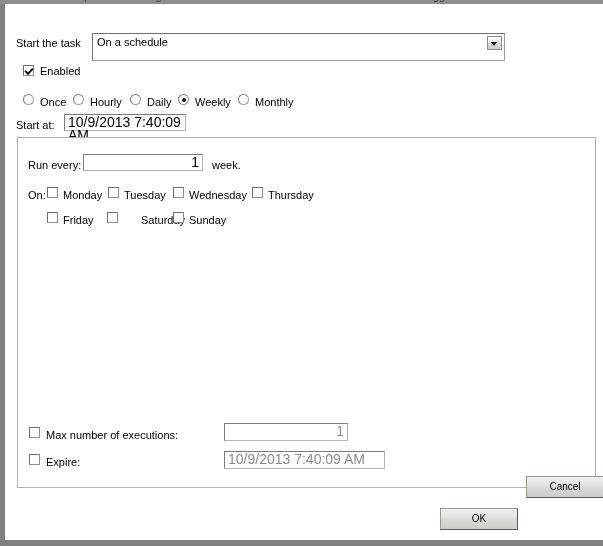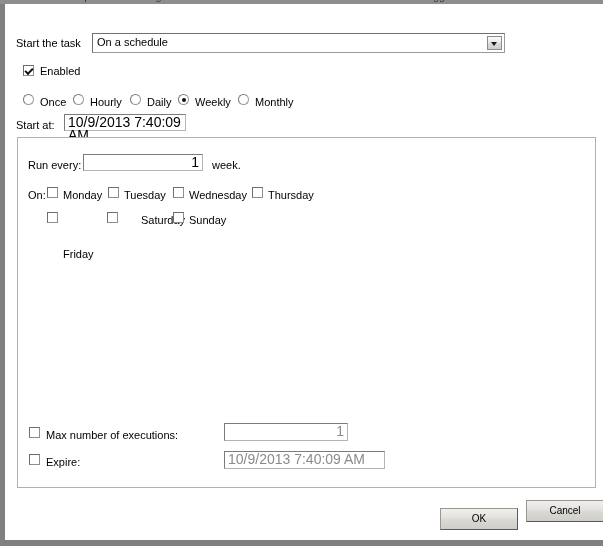--- a/index.html
+++ b/index.html
@@ -203,21 +203,21 @@
     <span>Triggers</span>
     <span>Events</span>
   </div>
 </div>
 
 <div class="dialog">
   <div class="dialog-inner">
 
 
     <div class="lbl" style="left:11px; top:33px;">Start the task</div>
-    <div class="combo" style="left:87px; top:29px; width:413px; height:20px;">
+    <div class="combo" style="left:87px; top:29px; width:413px; height:28px;">
       <div class="val">On a schedule</div>
       <div class="arrowbtn">
           <i></i>
         </div>
     </div>
 
     <div class="cbox checked" style="left:18px; top:61px;"></div>
     <div class="lbl" style="left:35px; top:61px;">Enabled</div>
 
     <div class="radio" style="left:18px; top:90px;"></div>
@@ -252,33 +252,33 @@
     <div class="cbox" style="left:103px; top:183px;"></div>
     <div class="lbl" style="left:119px; top:185px;">Tuesday</div>
 
     <div class="cbox" style="left:168px; top:183px;"></div>
     <div class="lbl" style="left:184px; top:185px;">Wednesday</div>
 
     <div class="cbox" style="left:247px; top:183px;"></div>
     <div class="lbl" style="left:263px; top:185px;">Thursday</div>
 
     <div class="cbox" style="left:42px; top:208px;"></div>
-    <div class="lbl" style="left:58px; top:210px;margin-top:34px;">Friday</div>
+    <div class="lbl" style="left:58px; top:210px;">Friday</div>
 
     <div class="cbox" style="left:102px; top:208px;"></div>
     <div class="lbl" style="left:118px; top:210px;margin-left:18px;">Saturday</div>
 
     <div class="cbox" style="left:168px; top:208px;"></div>
     <div class="lbl" style="left:184px; top:210px;">Sunday</div>
 
     <div class="cbox" style="left:24px; top:423px;"></div>
     <div class="lbl" style="left:41px; top:425px;">Max number of executions:</div>
     <div class="textbox num disabled" style="left:219px; top:419px; width:124px; height:18px;">1</div>
 
     <div class="cbox" style="left:24px; top:450px;"></div>
     <div class="lbl" style="left:41px; top:452px;">Expire:</div>
     <div class="textbox disabled" style="left:219px; top:447px; width:161px; height:18px;">10/9/2013 7:40:09 AM</div>
 
     <div class="btn" style="left:435px; top:504px; width:78px; height:22px;">OK</div>
-    <div class="btn" style="left:521px; top:472px; width:78px; height:22px;margin-top:24px;">Cancel</div>
+    <div class="btn" style="left:521px; top:472px; width:78px; height:22px;">Cancel</div>
 
   </div>
 </div>
 
 </body></html>

